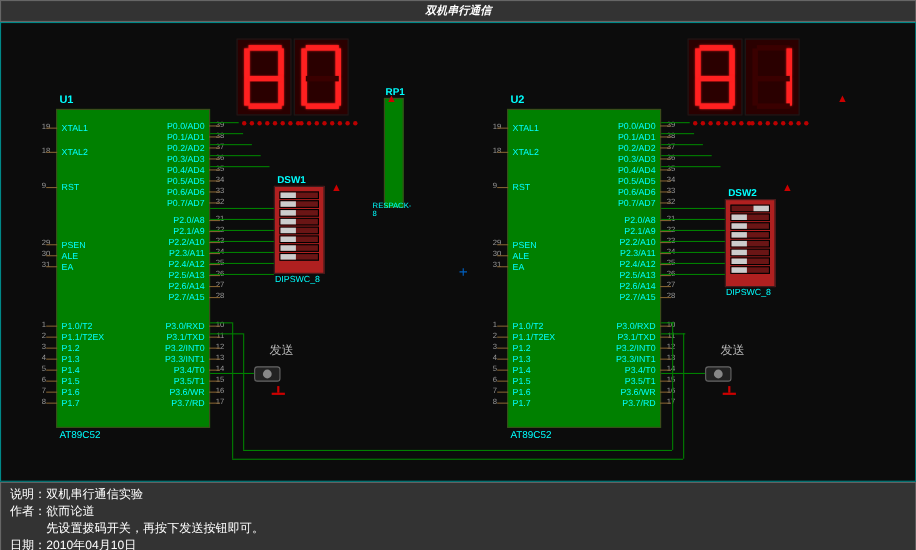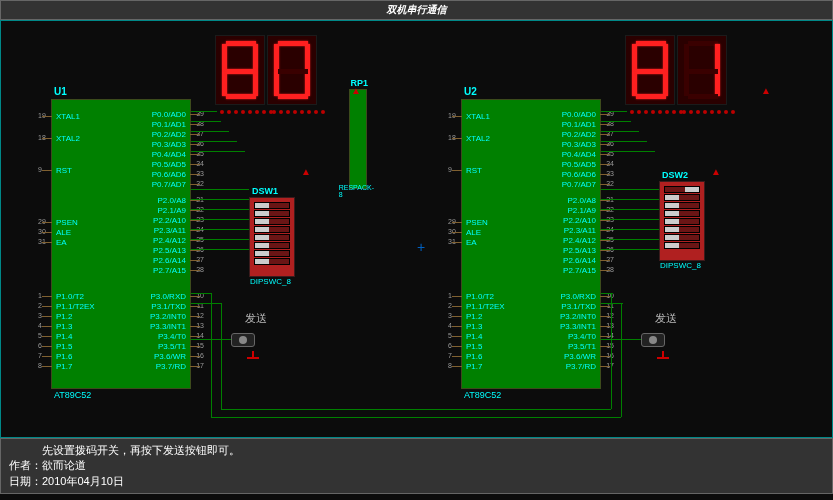--- a/index.html
+++ b/index.html
@@ -324,21 +324,21 @@
         </div>
     </div>
   </div>
 
   <div class="respack" style="left:348px; top:68px;">
     <span class="rp-label-top">RP1</span>
     <span class="rp-label-bot">RESPACK-8</span>
   </div>
   <div class="arrow-mark" style="left:350px; top:64px;">▲</div>
 
-  <div class="dipswitch" id="dsw1" style="left:248px; top:176px;">
+  <div class="dipswitch" id="dsw1" style="left:248px; top:148px;">
     <span class="dip-label-top">DSW1</span>
     <span class="dip-label-bot">DIPSWC_8</span>
     <div class="dip-rows">
         <div class="dip-row">
           <div class="dip-slider left"></div>
         </div>
         <div class="dip-row">
           <div class="dip-slider left"></div>
         </div>
         <div class="dip-row">
@@ -604,16 +604,17 @@
   <div class="wire wire-h" style="left:210px; top:396px; width:410px;"></div>
   <div class="wire wire-v" style="left:620px; top:282px; height:114px;"></div>
   <div class="wire wire-h" style="left:600px; top:282px; width:22px;"></div>
 
   <div class="wire wire-h" style="left:190px; top:318px; width:40px;"></div>
   <div class="wire wire-h" style="left:600px; top:318px; width:40px;"></div>
 
 </div>
 
 <div class="footer-box">
+  <div>说明：双机串行通信实验</div>
+  <div>作者：欲而论道</div>
   <div>　　　先设置拨码开关，再按下发送按钮即可。</div>
-  <div>作者：欲而论道</div>
   <div>日期：2010年04月10日</div>
 </div>
 
 </body></html>

